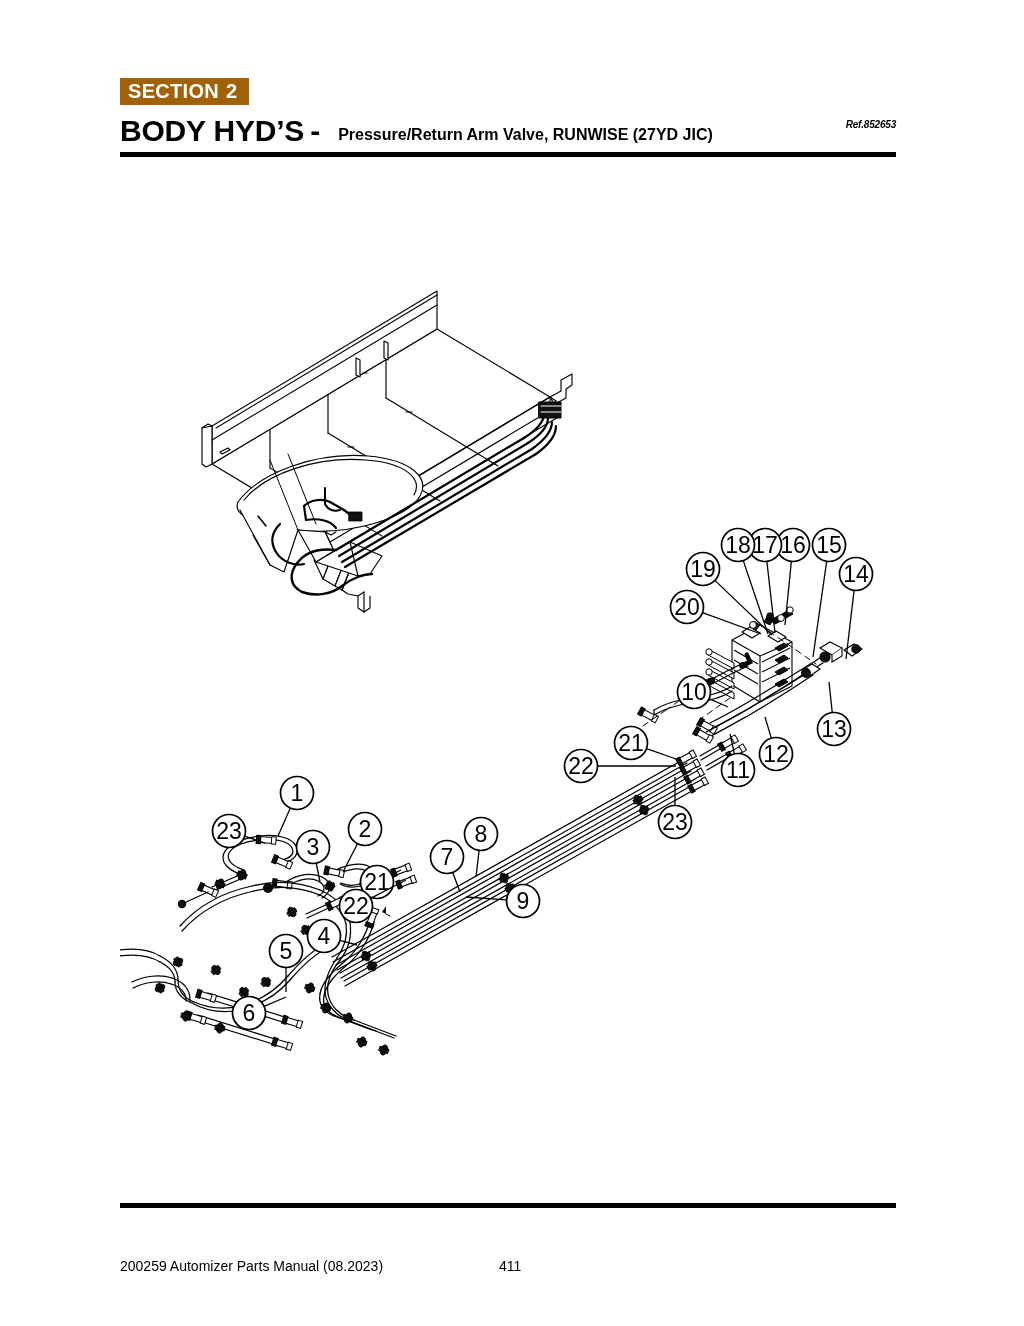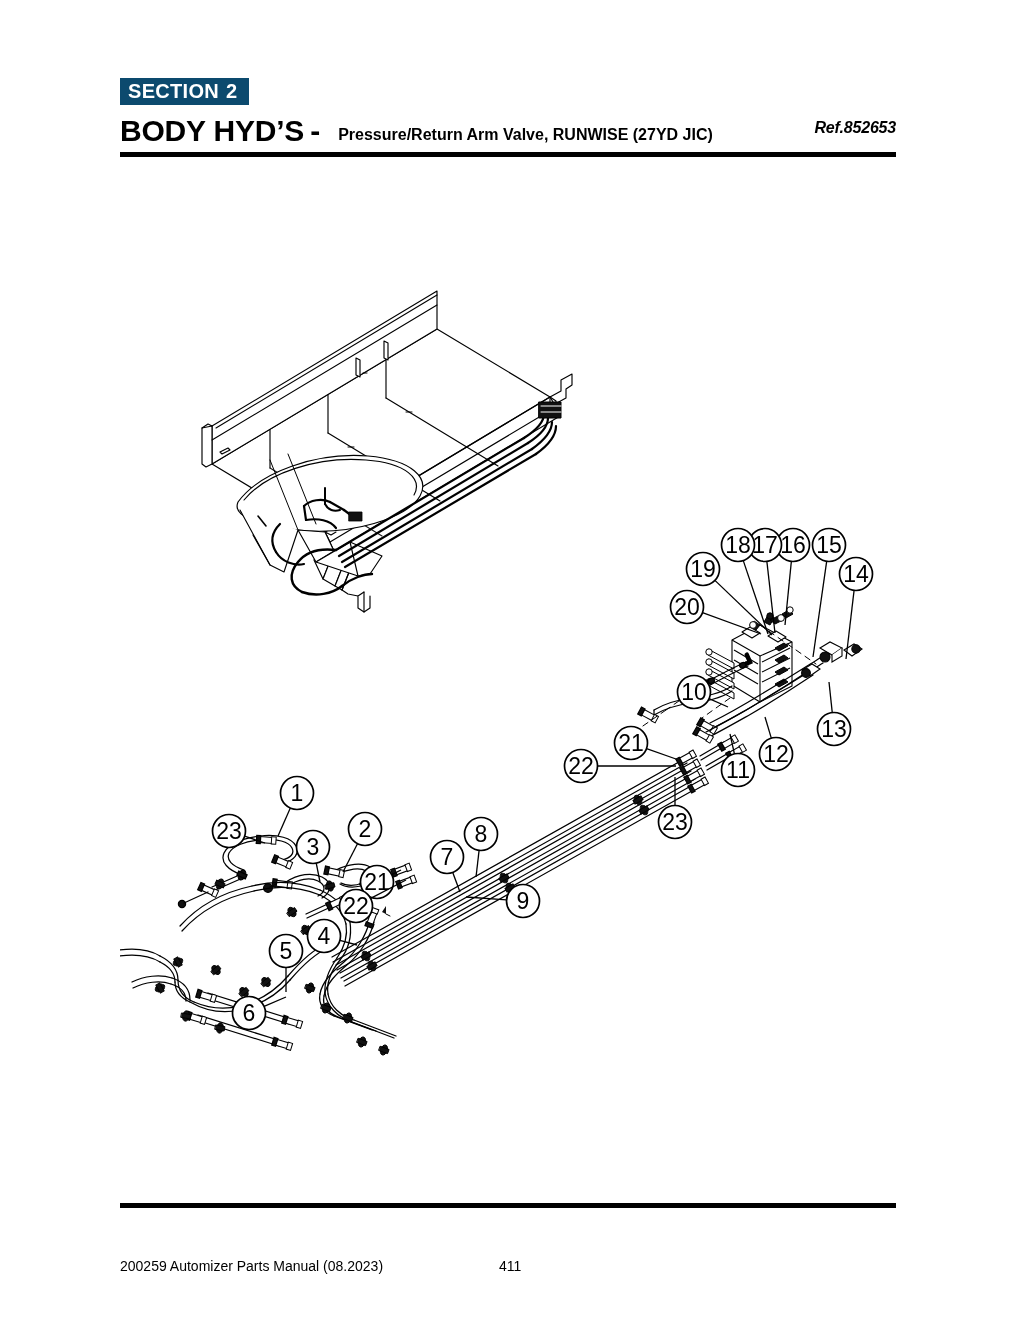--- a/index.html
+++ b/index.html
@@ -25,21 +25,21 @@
 
   
   .header {
     position: absolute;
     left: 120px;
     top: 78px;
     width: 776px;
   }
   .section-badge {
     display: inline-block;
-    background: #0c4a6e;
+    background: #a16207;
     color: #ffffff;
     font-weight: bold;
     font-size: 20px;
     letter-spacing: 0.3px;
     padding: 3px 12px 4px 8px;
     line-height: 1;
   }
   .section-badge .sec-num {
     margin-left: 7px;
   }
@@ -70,21 +70,21 @@
     font-weight: bold;
     vertical-align: baseline;
     position: relative;
     top: -1px;
     margin-left: 16px;
   }
   .ref-label {
     position: absolute;
     right: 0;
     top: 5px;
-    font-size: 16px;
+    font-size: 10px;
     font-style: italic;
     font-weight: bold;
     letter-spacing: -0.2px;
   }
   .rule-top {
     position: absolute;
     left: 120px;
     top: 152px;
     width: 776px;
     height: 5px;

